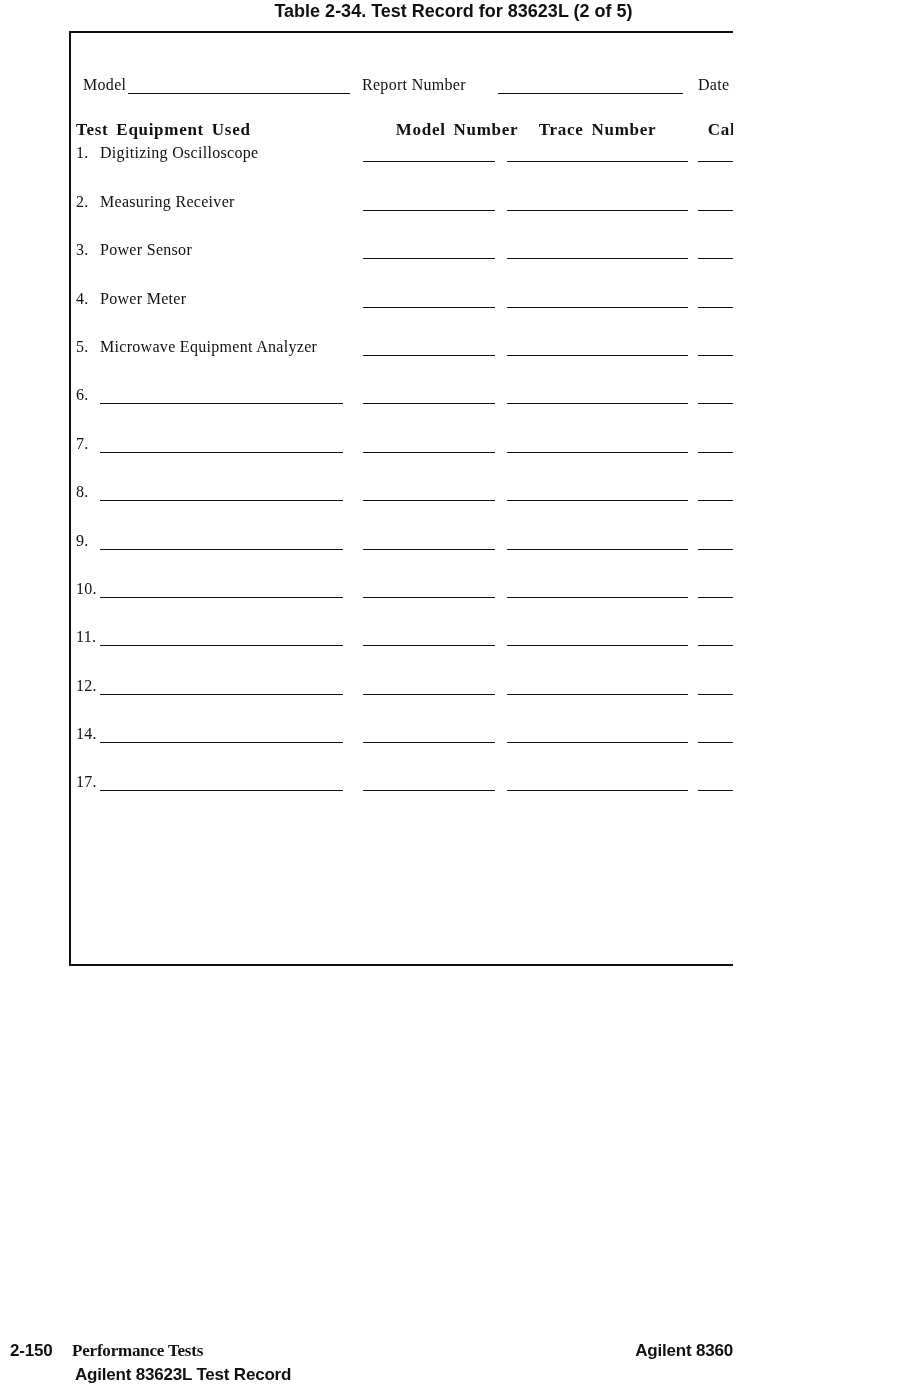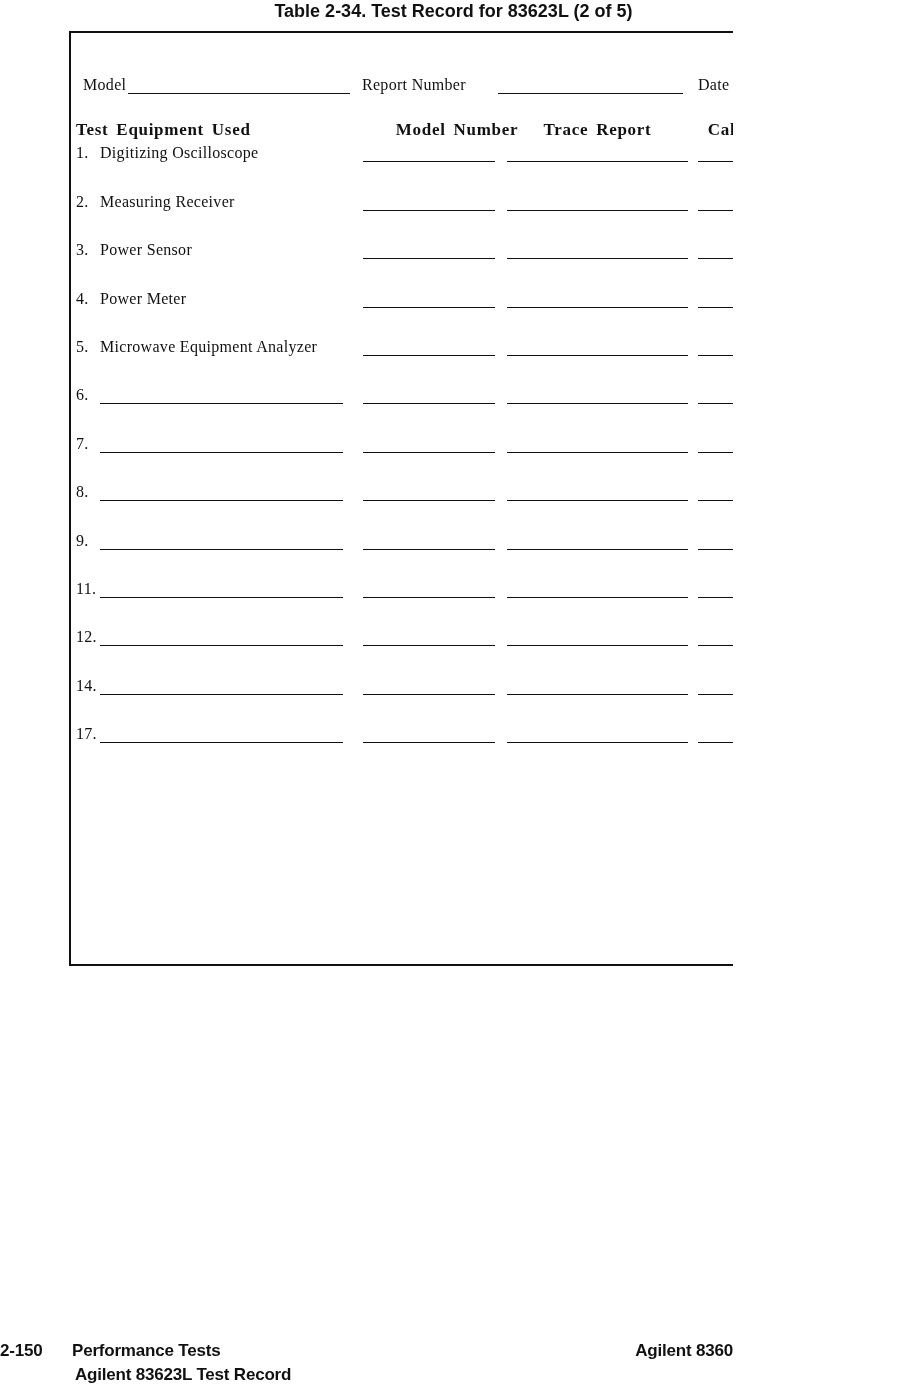--- a/index.html
+++ b/index.html
@@ -74,21 +74,21 @@
     <span class="abs line info-line" style="left:57px;top:44px;width:222px;"></span>
 
     <span class="abs" style="left:291px;top:43px;">Report Number</span>
     <span class="abs line info-line" style="left:427px;top:44px;width:185px;"></span>
 
     <span class="abs" style="left:627px;top:43px;">Date</span>
     <span class="abs line info-line" style="left:667px;top:44px;width:94px;"></span>
 
     <span class="abs hdr" style="left:5px;top:87px;">Test Equipment Used</span>
     <span class="abs hdr center" style="left:292px;top:87px;width:132px;margin-left:28px;">Model Number</span>
-    <span class="abs hdr center" style="left:436px;top:87px;width:181px;">Trace Report</span>
+    <span class="abs hdr center" style="left:436px;top:87px;width:181px;">Trace Number</span>
     <span class="abs hdr center" style="left:627px;top:87px;width:134px;">Cal Due Tests</span>
 
     <div class="rows">
   <div class="equip-row">
     <div class="col1">
       <span class="row-num">1.</span>
     <span class="row-name">Digitizing Oscilloscope</span>
           </div>
     <div class="cell-line cell-model"></div>
     <div class="cell-line cell-trace"></div>
@@ -168,20 +168,29 @@
   <div class="equip-row">
     <div class="col1">
       <span class="row-num">9.</span>
     <span class="name-line"></span>
           </div>
     <div class="cell-line cell-model"></div>
     <div class="cell-line cell-trace"></div>
     <div class="cell-line cell-cal"></div>
   </div>
 
+  <div class="equip-row">
+    <div class="col1">
+      <span class="row-num">10.</span>
+    <span class="name-line"></span>
+          </div>
+    <div class="cell-line cell-model"></div>
+    <div class="cell-line cell-trace"></div>
+    <div class="cell-line cell-cal"></div>
+  </div>
 
   <div class="equip-row">
     <div class="col1">
       <span class="row-num">11.</span>
     <span class="name-line"></span>
           </div>
     <div class="cell-line cell-model"></div>
     <div class="cell-line cell-trace"></div>
     <div class="cell-line cell-cal"></div>
   </div>
@@ -215,18 +224,18 @@
     <span class="name-line"></span>
           </div>
     <div class="cell-line cell-model"></div>
     <div class="cell-line cell-trace"></div>
     <div class="cell-line cell-cal"></div>
   </div>
 </div>
 
   </div>
 
-  <span class="footer-text" style="left:0;top:1341px;">2-150</span>
-  <span class="footer-text" style="left:72px;top:1341px;">Performance Tests</span>
+  <span class="footer-text" style="left:10px;top:1341px;">2-150</span>
+  <span class="footer-text" style="left:72px;top:1341px;font-family:Liberation Serif, serif;">Performance Tests</span>
   <span class="footer-text" style="right:0;top:1341px;">Agilent 8360</span>
   <span class="footer-text" style="left:75px;top:1365px;">Agilent 83623L Test Record</span>
 
 </div>
 
 </body></html>

